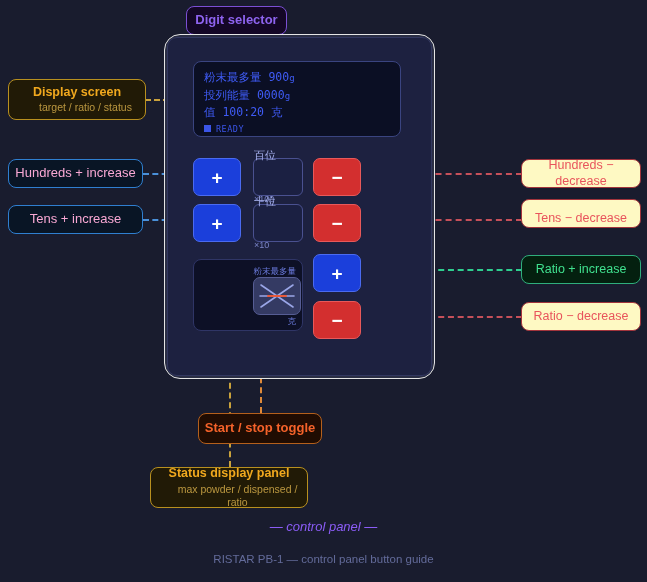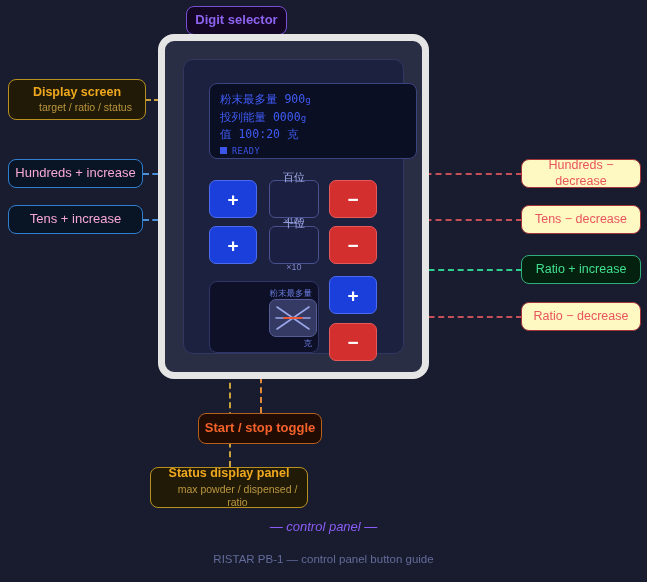--- a/index.html
+++ b/index.html
@@ -68,26 +68,26 @@
 
   .cal-purple { border-color: #7b4fd4; background: #140726; }
   .cal-purple .ctitle { color: #8e63ef; font-weight: bold; font-size: 13px; }
 
   .cal-orange { border-color: #b5601c; background: #200c02; }
   .cal-orange .ctitle { color: #f4622a; font-weight: bold; font-size: 13px; }
 
   
   #chassis {
     position: absolute;
-    left: 158px; top: 34px;
+    left: 164px; top: 34px;
     width: 271px; height: 345px;
     background: #2a2e44;
-    border: 7px solid #e5e5e5;
+    border: 1px solid #e5e5e5;
     border-radius: 16px;
-    padding: 18px;
+    padding: 2px;
   }
   #chassis-inner {
     width: 100%; height: 100%;
     background: #1d2140;
     border: 1px solid #323760;
     border-radius: 10px;
     position: relative;
   }
 
   
@@ -143,21 +143,21 @@
   .pbtn-red  { background: #d32f2f; border: 1px solid #e8595a; }
 
   
   .chip {
     position: absolute;
     width: 50px; height: 38px;
     background: #1b2042;
     border: 1px solid #4a5190;
     border-radius: 6px;
     display: flex; flex-direction: column;
-    align-items: center; justify-content: center;
+    justify-content: center;
     color: #98a4e6;
     gap: 32px;
   }
   .chip .ctop { font-size: 11px; line-height: 13px; color: #a8b2ef; }
   .chip .cbot { font-size: 9px;  line-height: 11px; color: #7b85c8; }
 
   
   #statpanel {
     position: absolute;
     left: 25px; top: 221px;
@@ -244,21 +244,21 @@
   </div>
 
   <div class="callout cal-blue" style="left:8px; top:205px; width:135px; height:29px;">
     <div class="ctitle">Tens + increase</div>
   </div>
 
   <div class="callout cal-red" style="left:521px; top:159px; width:120px; height:29px;">
     <div class="ctitle">Hundreds − decrease</div>
   </div>
 
-  <div class="callout cal-red" style="left:521px; top:205px; width:120px; height:29px;">
+  <div class="callout cal-red" style="left:521px; top:199px; width:120px; height:29px;justify-content:flex-end;">
     <div class="ctitle">Tens − decrease</div>
   </div>
 
   <div class="callout cal-green" style="left:521px; top:255px; width:120px; height:29px;">
     <div class="ctitle">Ratio + increase</div>
   </div>
 
   <div class="callout cal-red" style="left:521px; top:302px; width:120px; height:29px;">
     <div class="ctitle">Ratio − decrease</div>
   </div>

